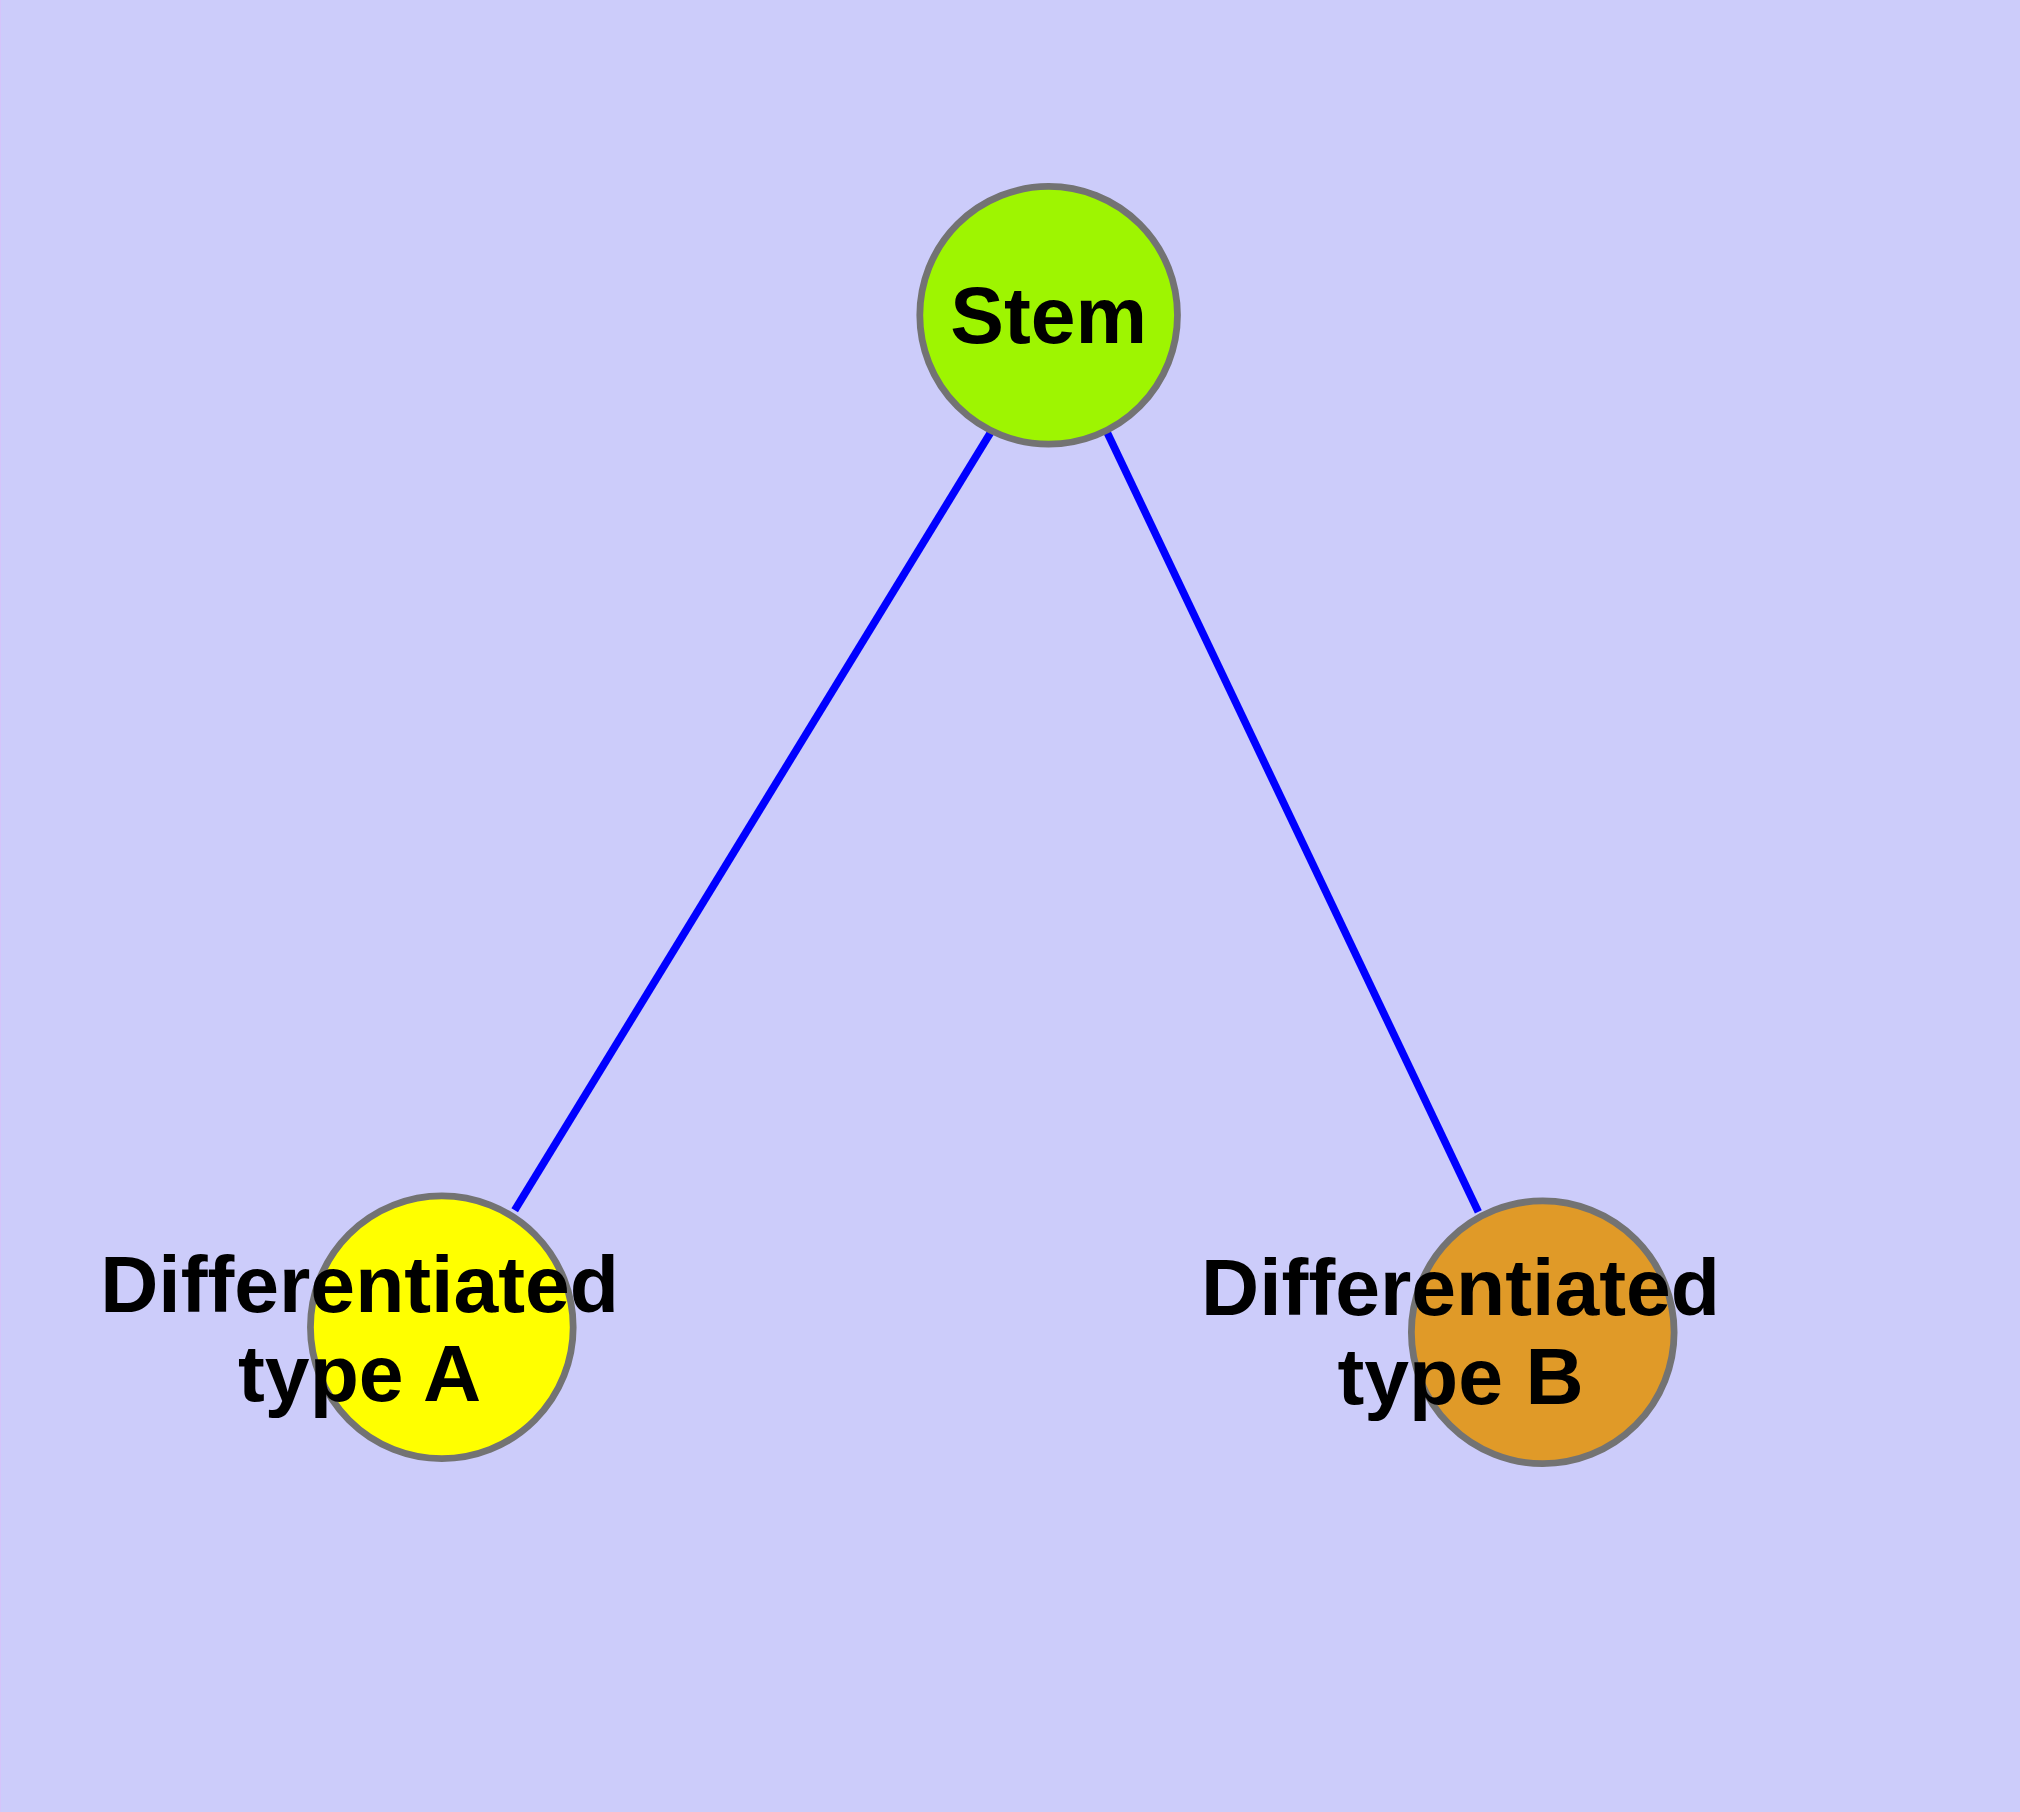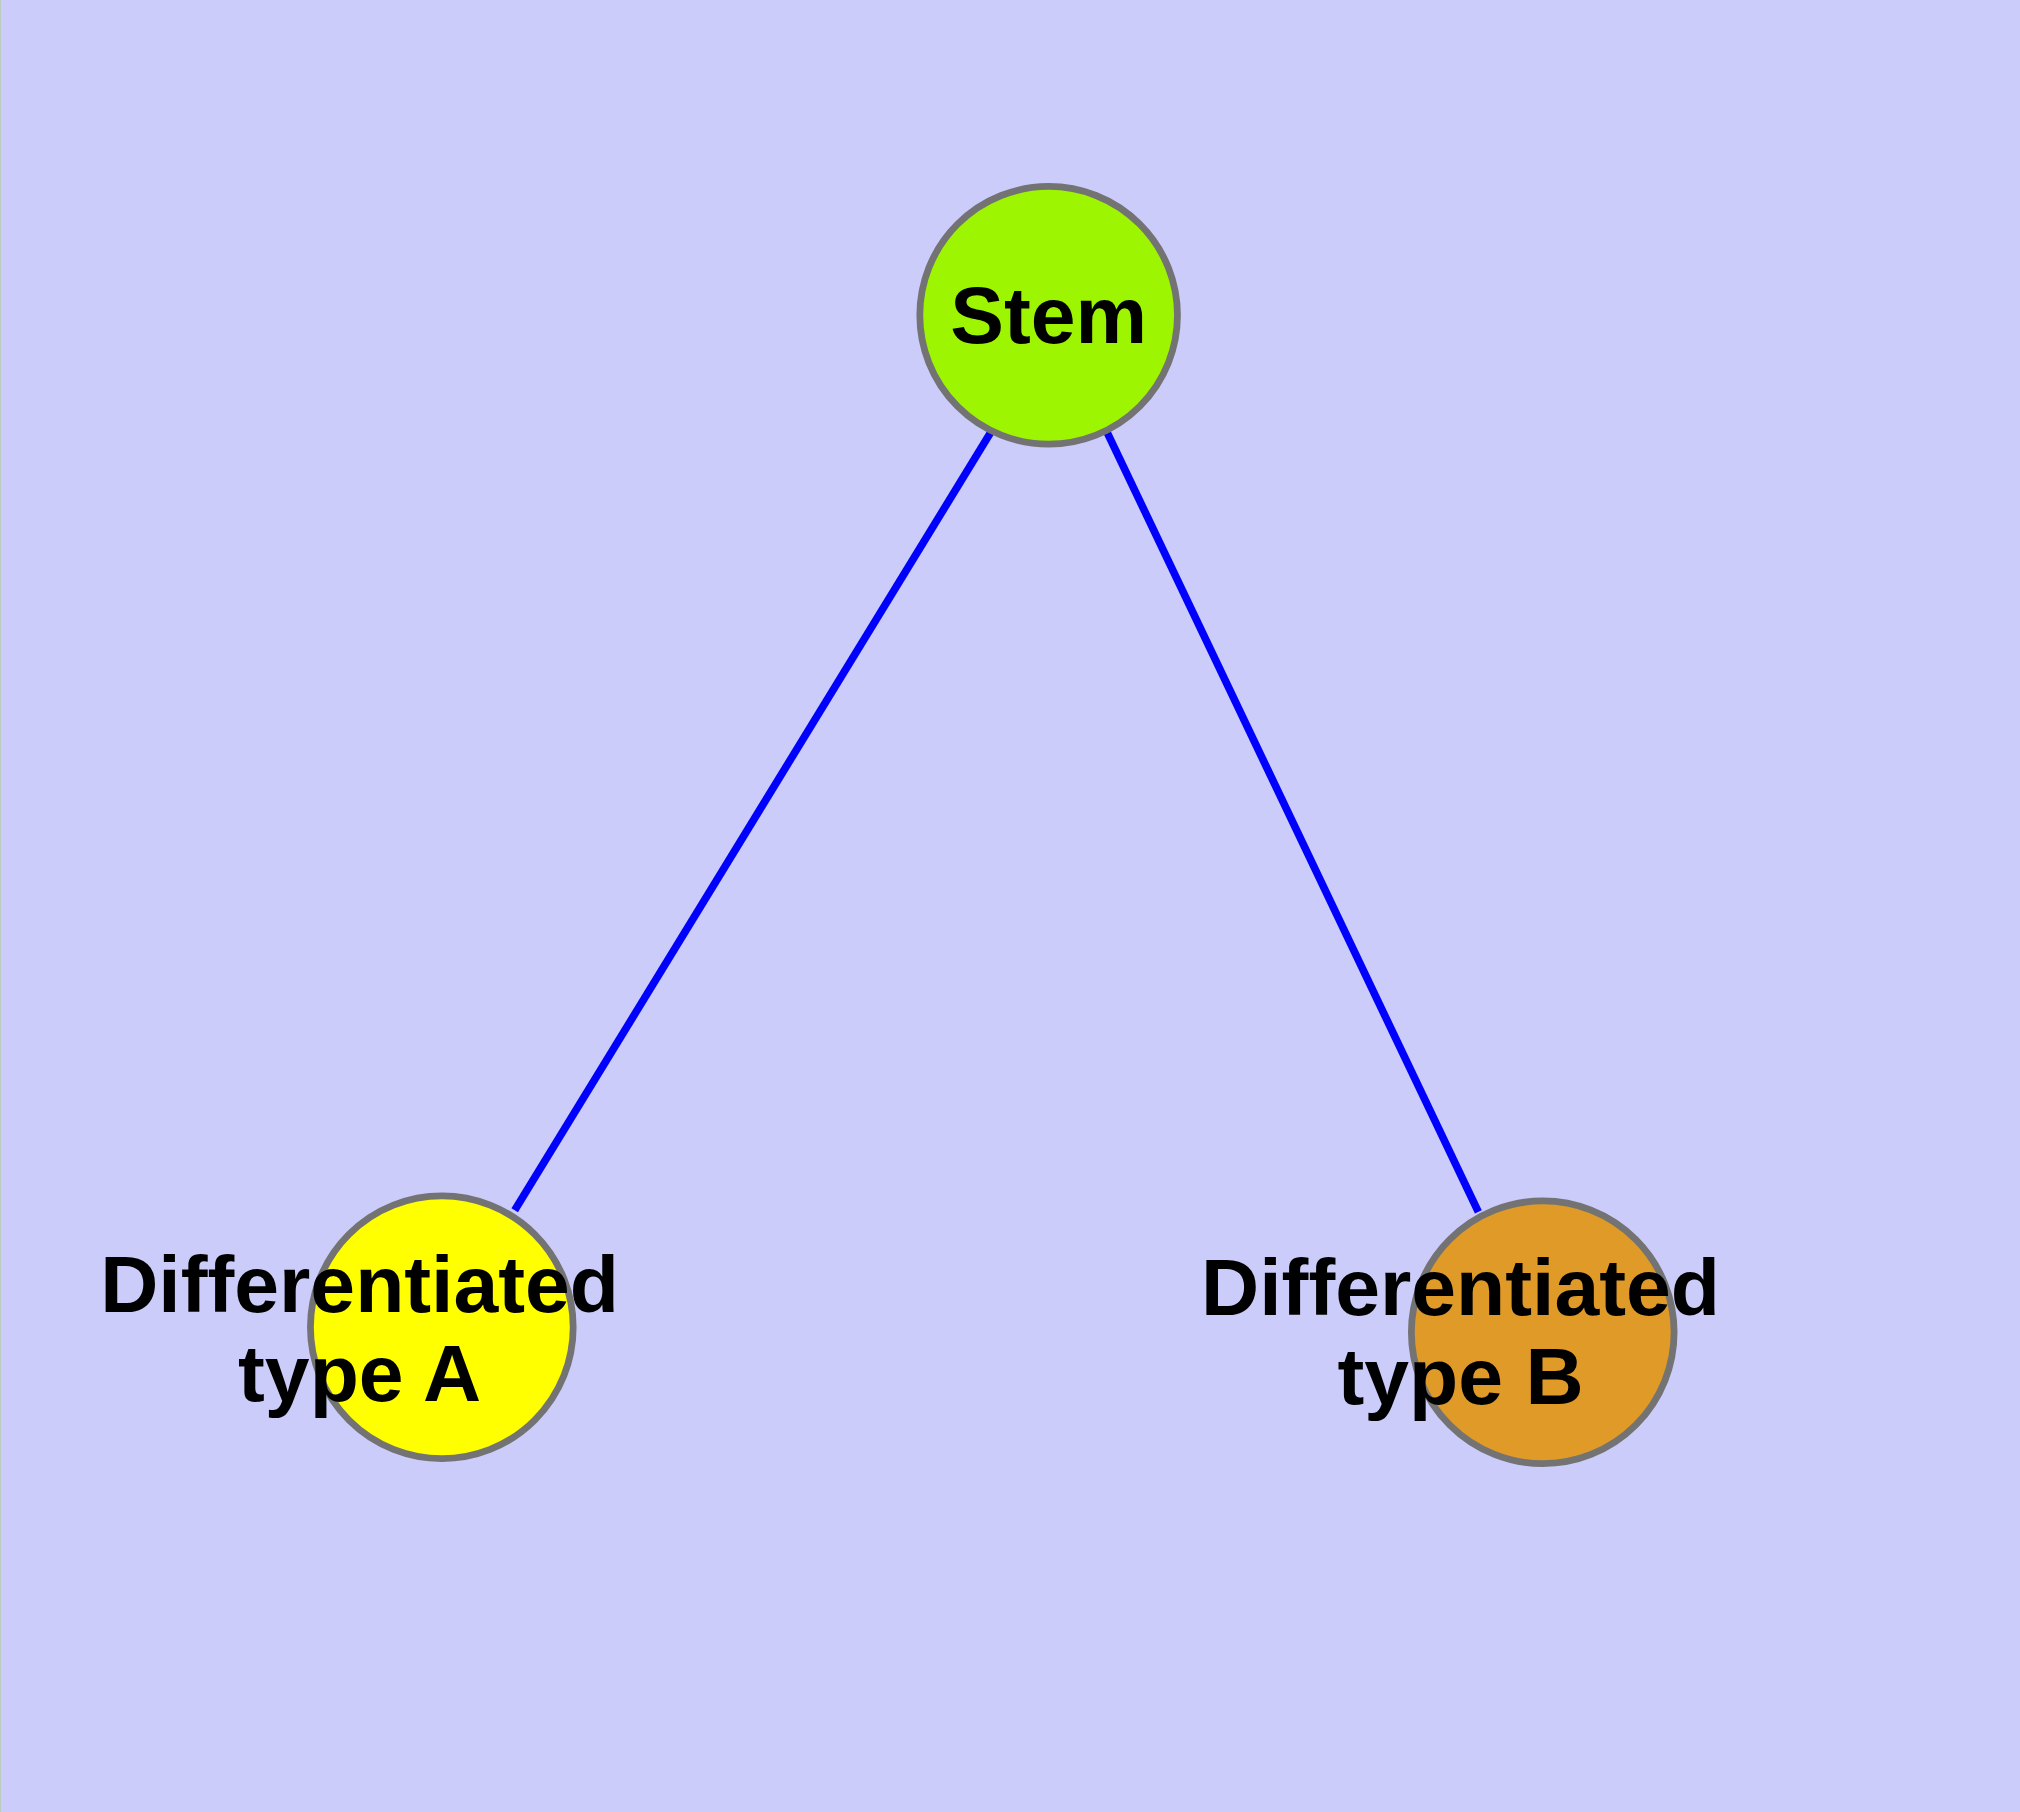--- a/index.html
+++ b/index.html
@@ -10,21 +10,21 @@
   body {
     width: 2021px;
     height: 1812px;
     overflow: hidden;
     font-family: "Liberation Sans", sans-serif;
   }
   #canvas {
     position: relative;
     width: 2021px;
     height: 1812px;
-    background: #84cc16;
+    background: #f0abfc;
   }
   #graph-svg {
     position: absolute;
     left: 0;
     top: 0;
     width: 2021px;
     height: 1812px;
     display: block;
   }
   .node-label {

